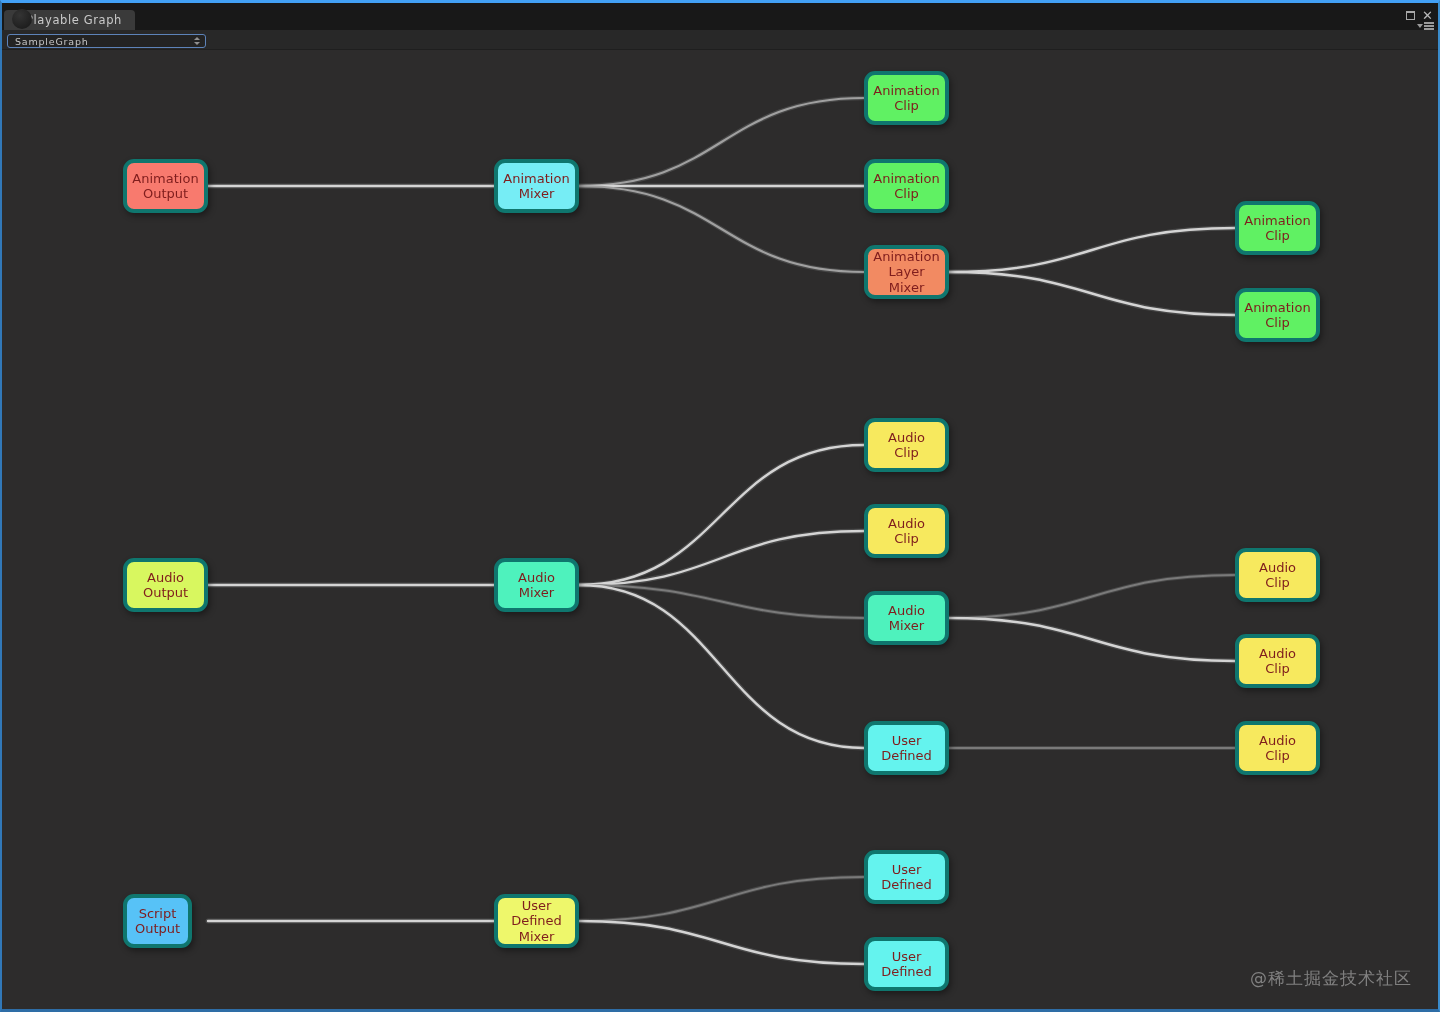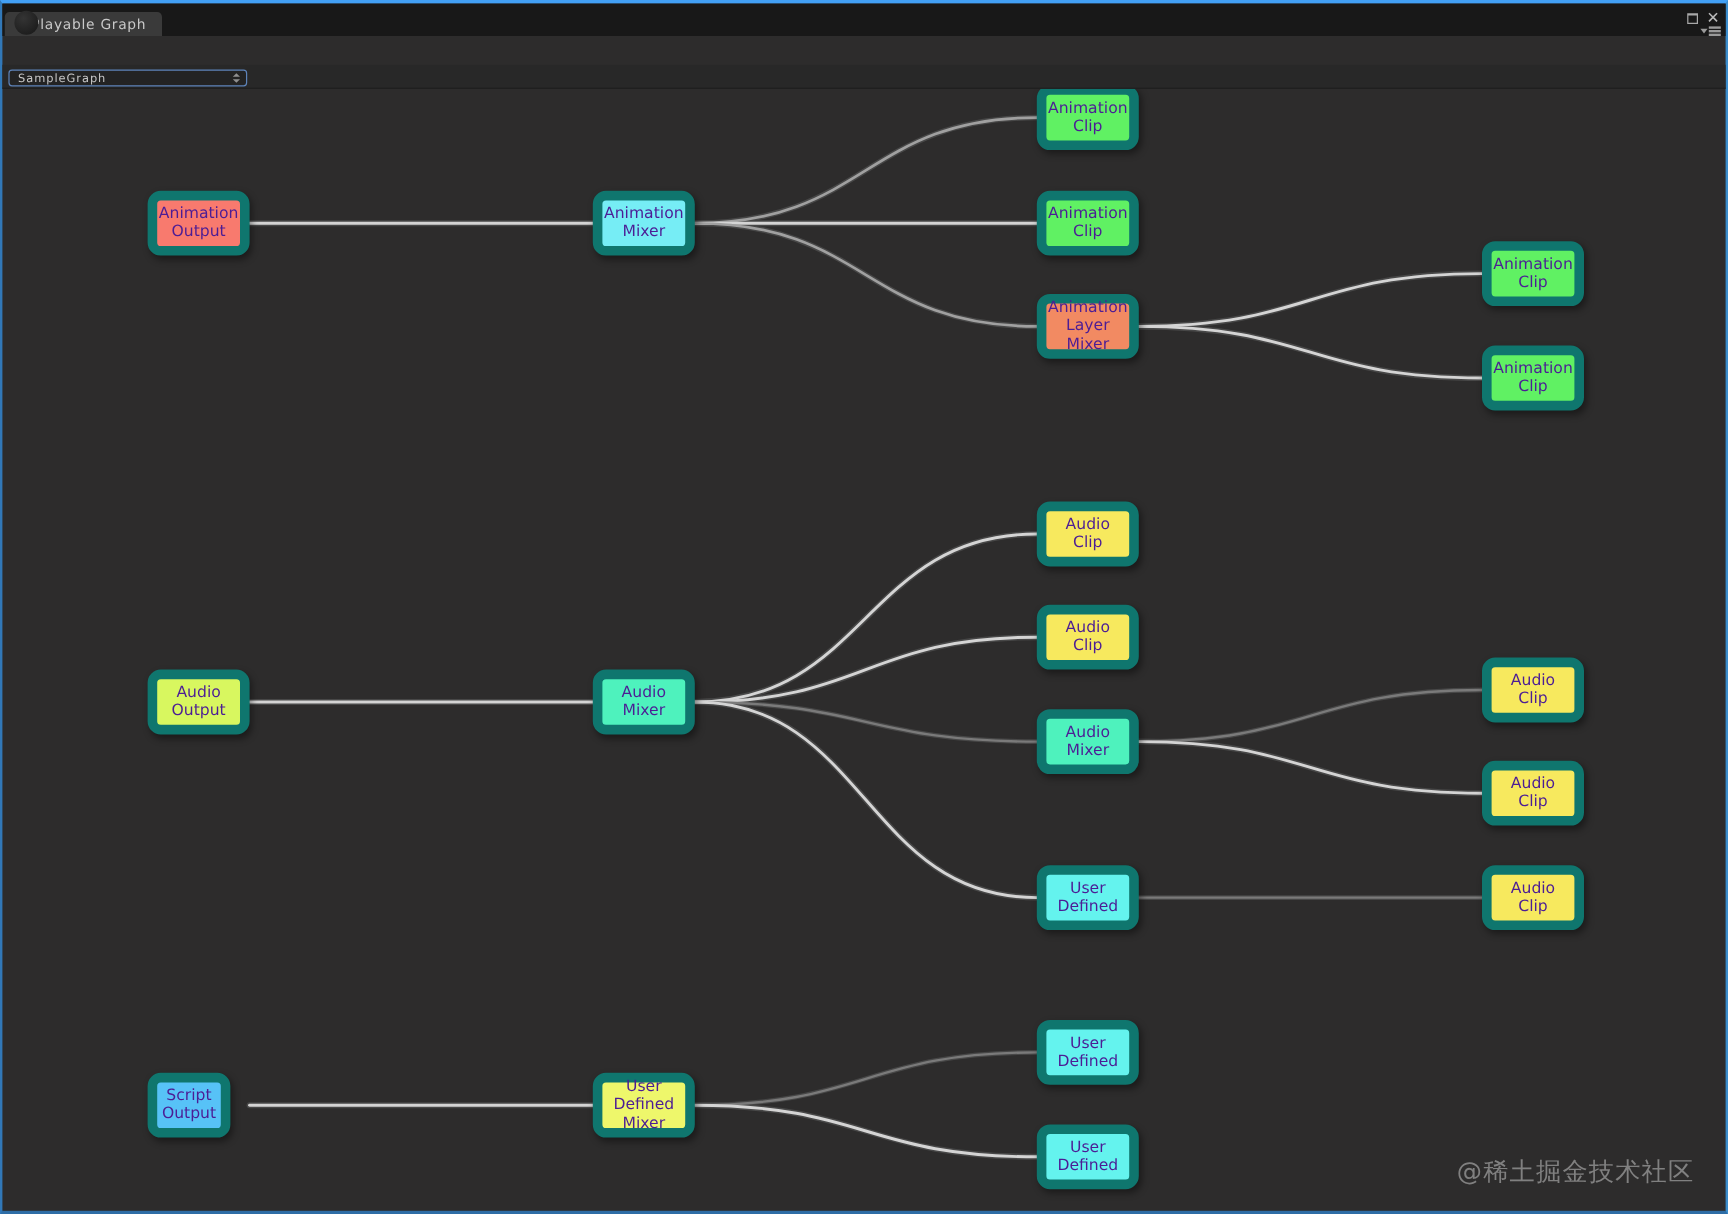--- a/index.html
+++ b/index.html
@@ -20,21 +20,21 @@
   .win-controls { position:absolute; top:7px; right:5px; display:flex; align-items:center; gap:7px; z-index:32; }
   .max-icon { width:9px; height:9px; border:1px solid #a8a8a8; border-top:2px solid #a8a8a8; }
   .close-icon { color:#b9b9b9; font-size:13px; line-height:11px; }
   .pane-menu { position:absolute; top:19px; right:4px; display:flex; align-items:center; gap:1px; z-index:32; }
   .pane-menu .caret { width:0; height:0; border-left:3px solid transparent; border-right:3px solid transparent;
                       border-top:4px solid #9a9a9a; }
   .pane-menu .bars { display:flex; flex-direction:column; gap:1.5px; }
   .pane-menu .bars i { display:block; width:10px; height:1.5px; background:#9a9a9a; }
 
   .toolbar { position:absolute; left:0; right:0; top:27px; height:20px; background:#282828;
-             border-bottom:1px solid #1f1f1f; z-index:30;margin-top:24px; }
+             border-bottom:1px solid #1f1f1f; z-index:30; }
   .dropdown { position:absolute; left:5px; top:4px; width:199px; height:14px;
               background:#232323; border:1px solid #5d83b9; border-radius:3px;
               display:flex; align-items:center; justify-content:space-between; padding:0 5px 0 7px; }
   .dropdown .val { color:#c6c6c6; font-size:9.5px; letter-spacing:0.8px; white-space:nowrap; }
   .dd-arrows { display:flex; flex-direction:column; gap:1.5px; align-items:center; }
   .dd-arrows .up { width:0; height:0; border-left:3px solid transparent; border-right:3px solid transparent;
                    border-bottom:3.5px solid #909090; }
   .dd-arrows .dn { width:0; height:0; border-left:3px solid transparent; border-right:3px solid transparent;
                    border-top:3.5px solid #909090; }
 
@@ -44,26 +44,26 @@
   #edges-svg path { fill:none; stroke-linecap:round; }
   .halo { stroke:#474747; }
   .halo.bright { stroke-width:5; }
   .halo.medium { stroke-width:4.6; }
   .halo.dim    { stroke-width:4; }
   .core.bright { stroke:#d4d4d4; stroke-width:2.4; }
   .core.medium { stroke:#a0a0a0; stroke-width:2.2; }
   .core.dim    { stroke:#7a7a7a; stroke-width:2; }
 
   #node-layer { position:absolute; inset:0; }
-  .node { position:absolute; border:8px solid #0f766e; border-radius:11px;
+  .node { position:absolute; border:4px solid #0f766e; border-radius:11px;
           display:flex; align-items:center; justify-content:center; text-align:center;
-          white-space:pre-line; color:#4c1d95; font-size:13px; line-height:15.5px;
+          white-space:pre-line; color:#7f1d1d; font-size:13px; line-height:15.5px;
           box-shadow:2px 3px 6px rgba(0,0,0,0.40); cursor:default; }
 
-  .watermark { position:absolute; right:26px; bottom:19px; color:#8f8f8f; font-size:21px;
+  .watermark { position:absolute; right:26px; bottom:19px; color:#8f8f8f; font-size:17px;
                letter-spacing:1px; opacity:0.85; z-index:20; }
 </style>
 </head>
 <body>
 
 <div class="window">
 
   <div class="canvas">
     <svg id="edges-svg" viewBox="0 0 1440 1012">
         <path d="M 206 183 C 349 183, 349 183, 492 183" class="halo bright"></path>

